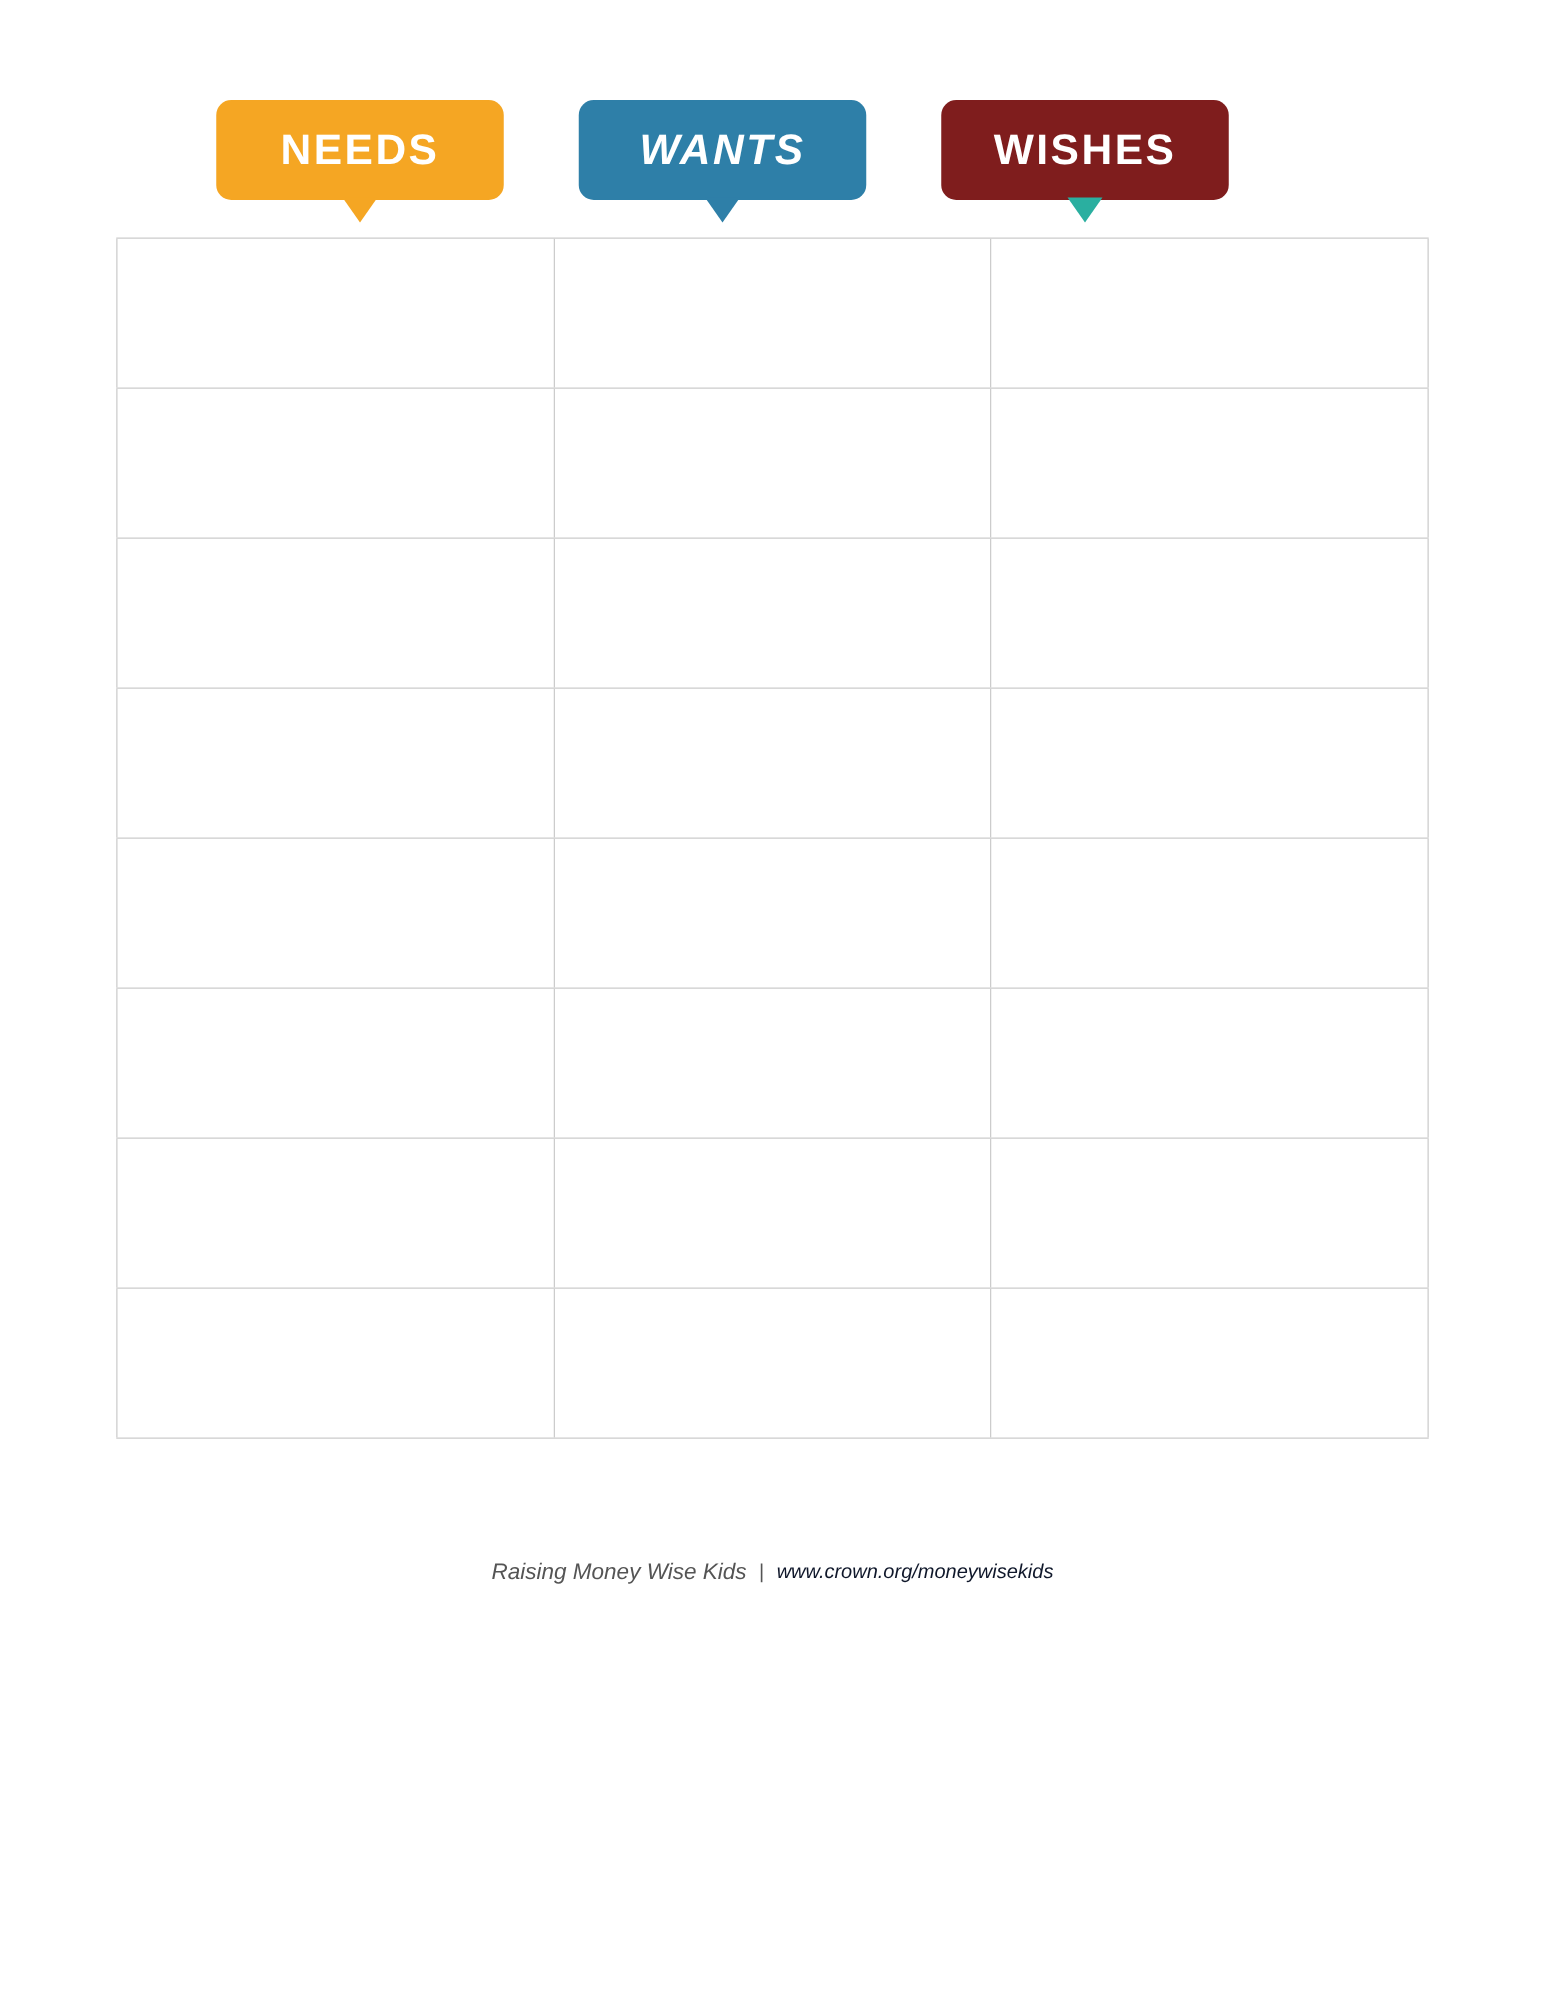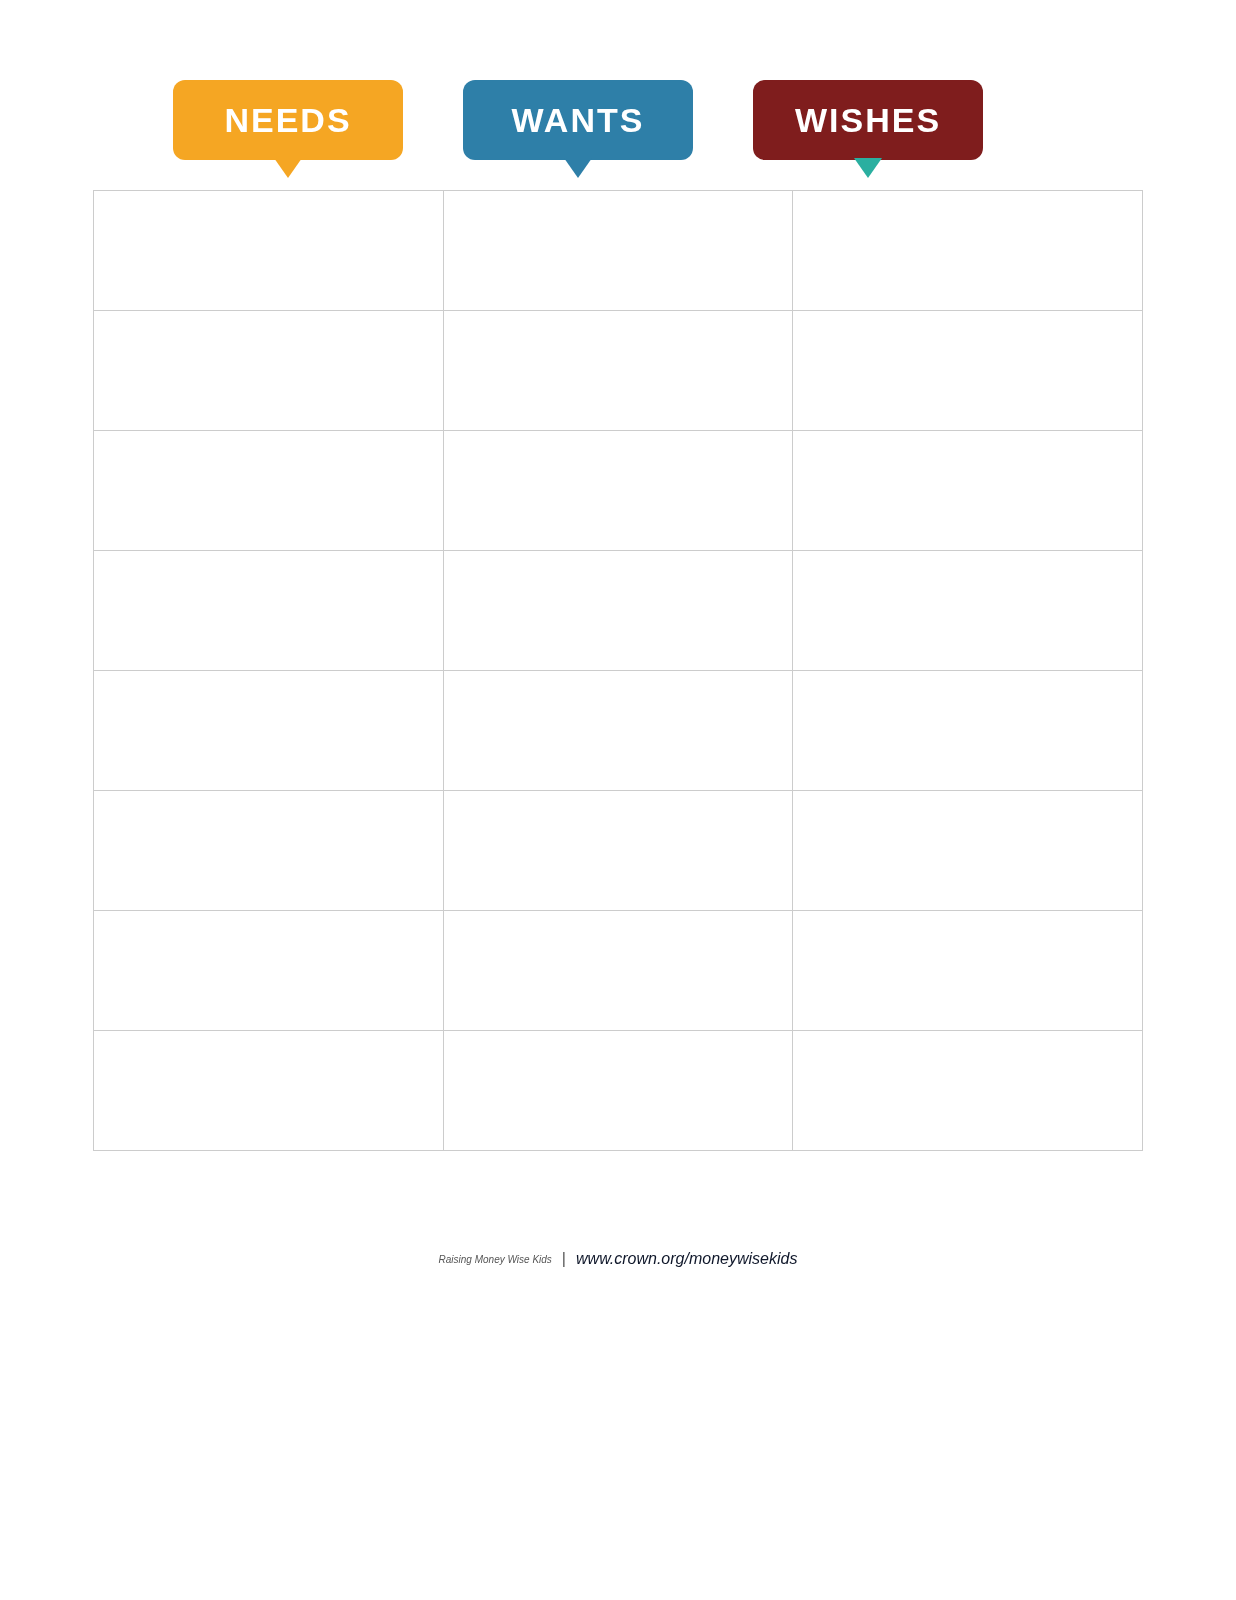--- a/index.html
+++ b/index.html
@@ -64,20 +64,21 @@
       background-color: #F5A623;
       margin-left: 80px;
     }
     .bubble-needs::after {
       border-top: 20px solid #F5A623;
     }
 
     .bubble-wants {
       background-color: #2E7FA8;
       margin-left: 60px;
+      font-style: italic;
     }
     .bubble-wants::after {
       border-top: 20px solid #2E7FA8;
     }
 
     .bubble-wishes {
       background-color: #7f1d1d;
       margin-left: 60px;
     }
     .bubble-wishes::after {
@@ -119,21 +120,21 @@
     .footer {
       width: 100%;
       display: flex;
       justify-content: center;
       align-items: center;
       padding: 20px 0 20px 0;
       gap: 10px;
     }
 
     .footer-text {
-      font-size: 10px;
+      font-size: 18px;
       color: #555555;
       font-style: italic;
     }
 
     .footer-divider {
       font-size: 16px;
       color: #555555;
     }
 
     .footer-url {

